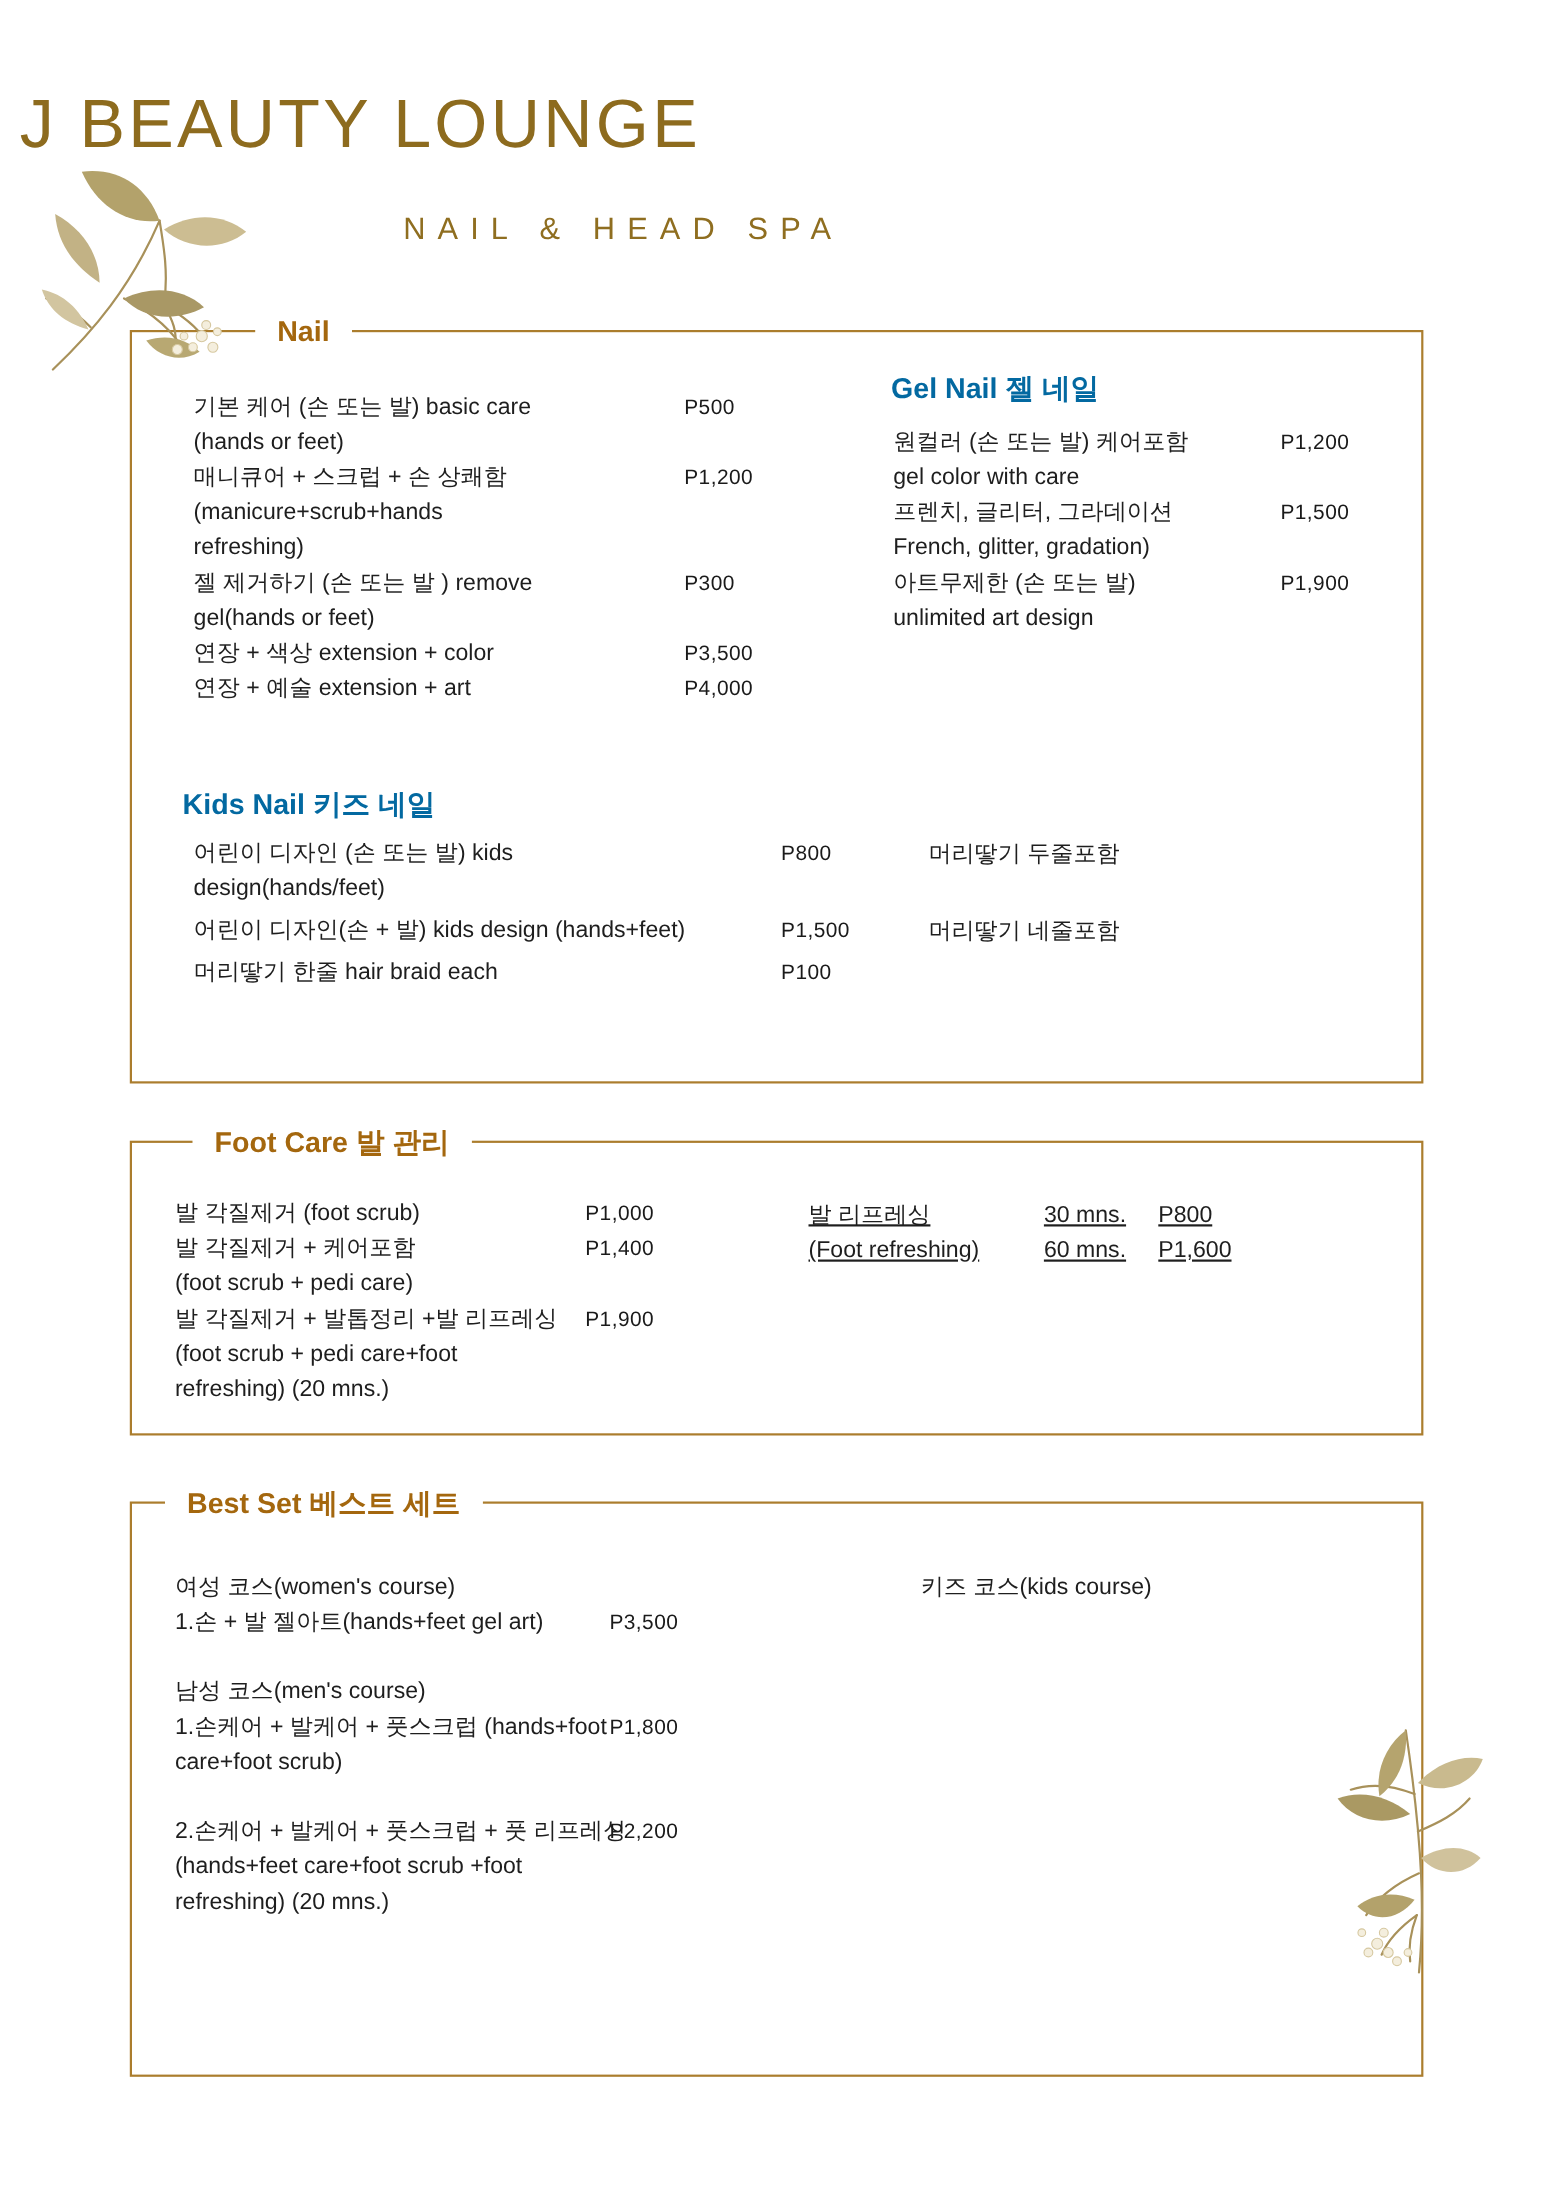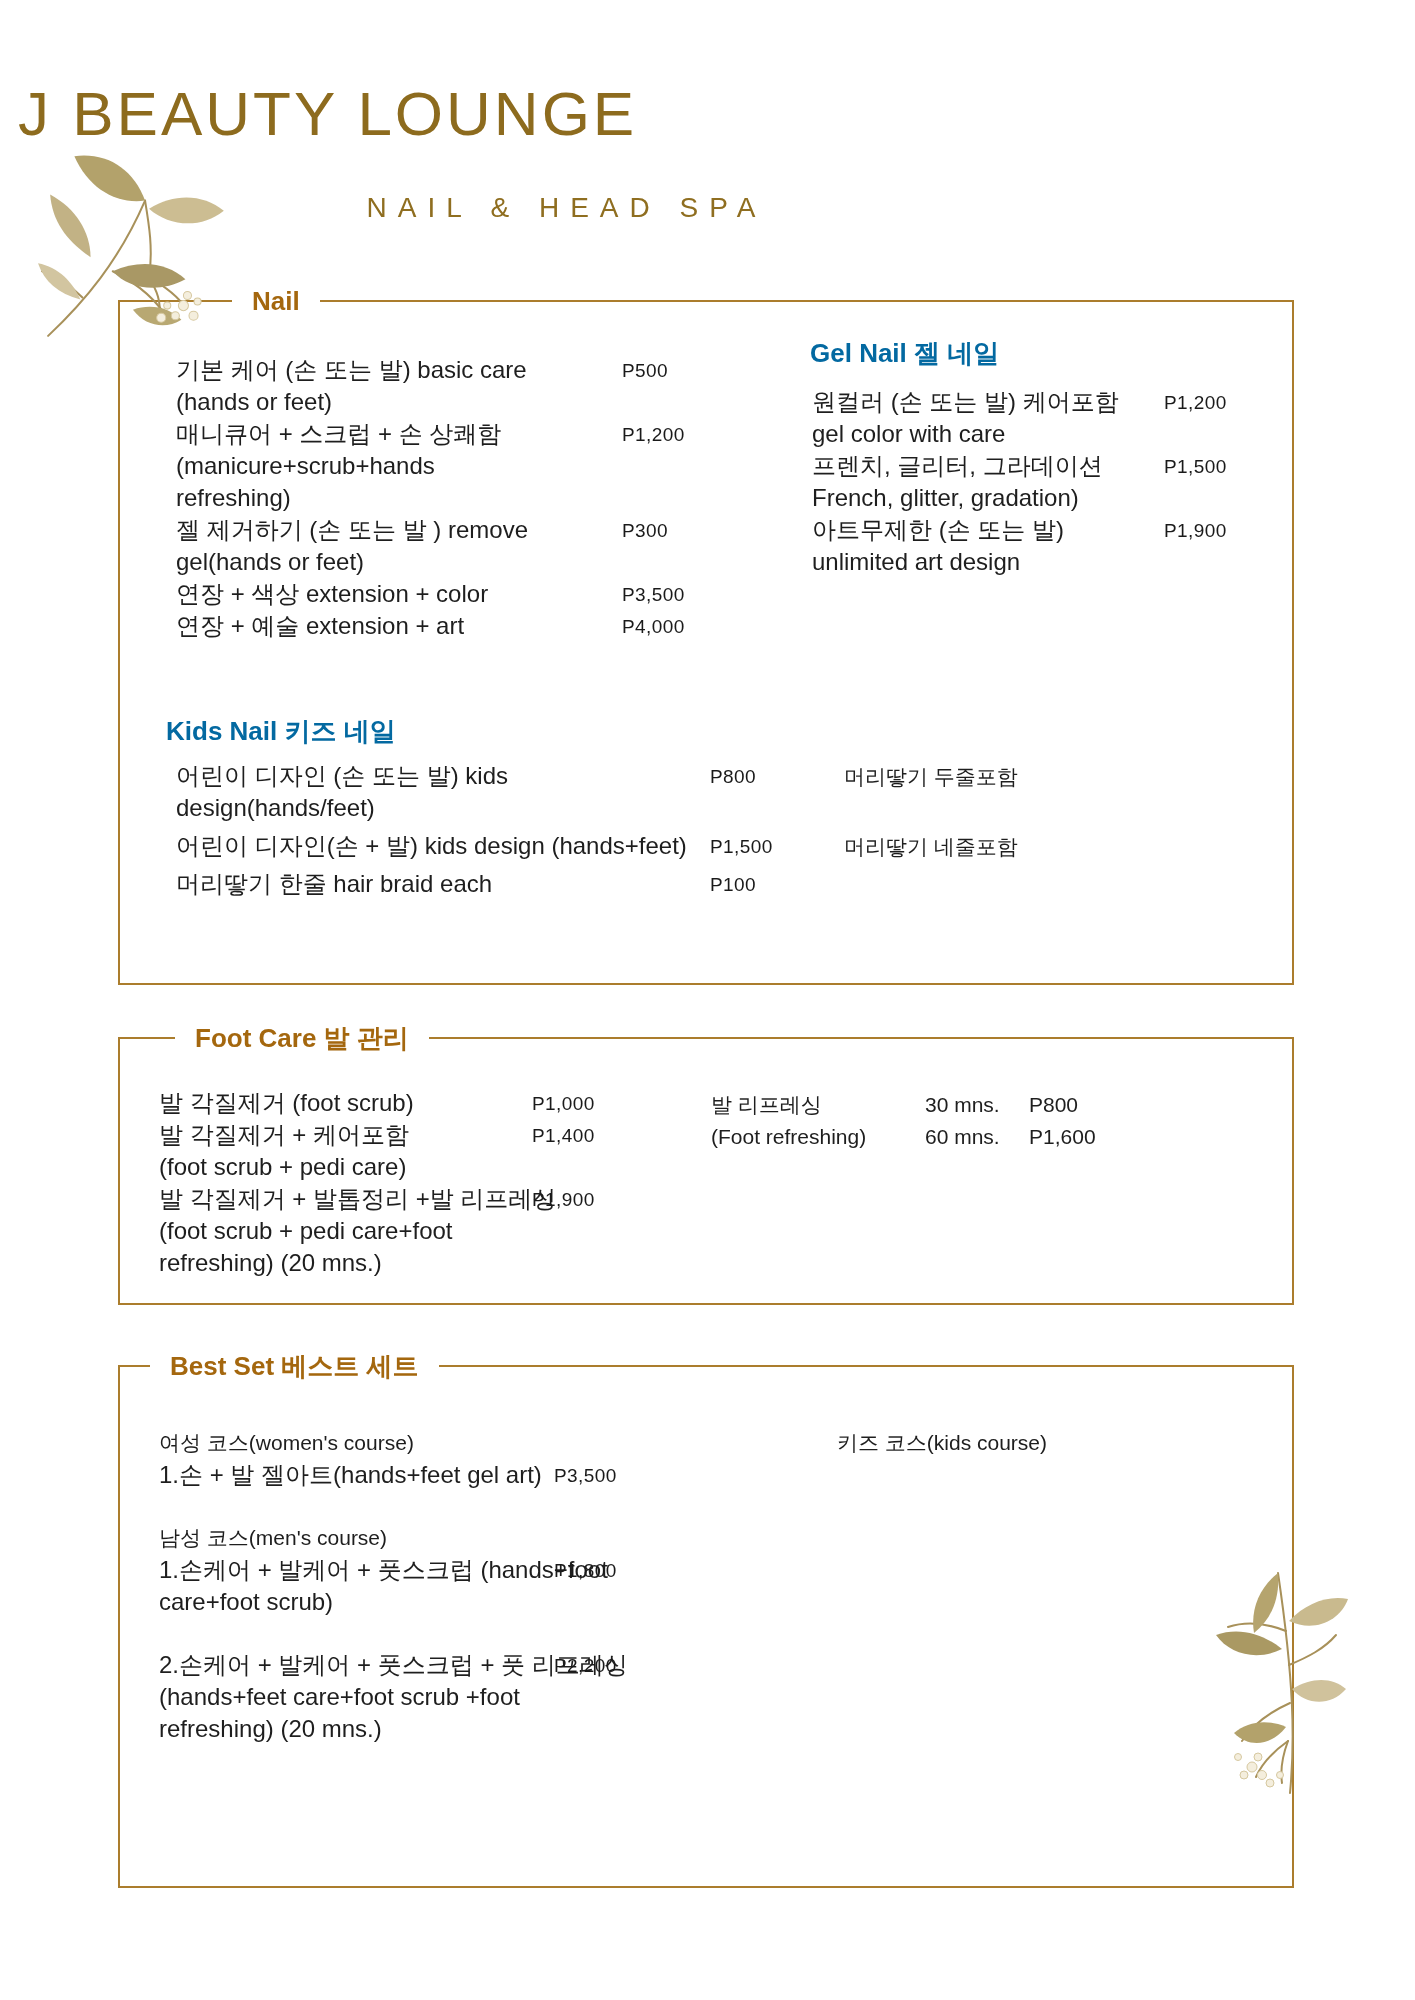--- a/index.html
+++ b/index.html
@@ -28,25 +28,25 @@
   .label-foot { left:55px; }
   .label-best { left:30px; }
   .subheading { position:absolute; font-size:26px; font-weight:700; color:#0369a1; white-space:nowrap; }
   .gel-heading  { left:690px; top:34px; }
   .kids-heading { left:46px;  top:412px; }
   .col { position:absolute; }
   .nail-left  { left:56px;  top:52px;  width:500px; }
   .gel-col    { left:692px; top:84px;  width:380px; }
   .kids-col   { left:56px;  top:458px; width:610px; }
   .foot-left  { left:39px;  top:48px;  width:410px; }
-  .foot-right { left:591px; top:50px; }
+  .foot-right { left:615px; top:50px;text-decoration:underline; }
   .best-left  { left:39px;  top:60px;  width:480px; }
   .best-right { left:717px; top:60px;  width:330px; }
   .menu-item { position:relative; }
-  .item-name { display:block; font-size:24px; line-height:32px; white-space:pre-line; }
+  .item-name { display:block; font-size:21px; line-height:32px; white-space:pre-line; }
   .price {
     position:absolute; top:4px; font-size:19px; line-height:26px;
     letter-spacing:0.4px; white-space:nowrap; color:#1a1a1a;
   }
   .nail-left  .price { left:446px; }
   .gel-col    .price { left:352px; }
   .kids-col   .price { left:534px; }
   .kids-col   .note  { position:absolute; left:668px; top:4px; font-size:21px; line-height:26px; white-space:nowrap; }
   .foot-left  .price { left:373px; }
   .best-left  .price { left:395px; }

